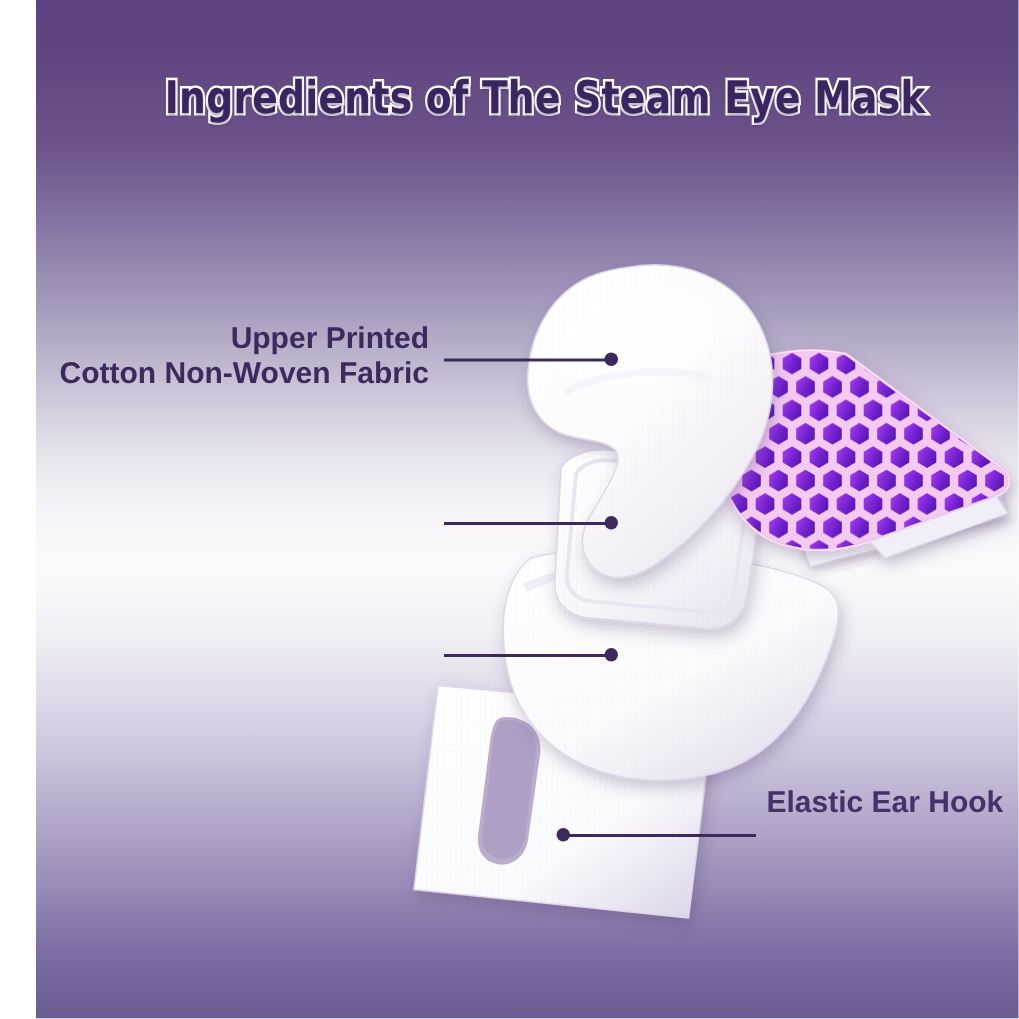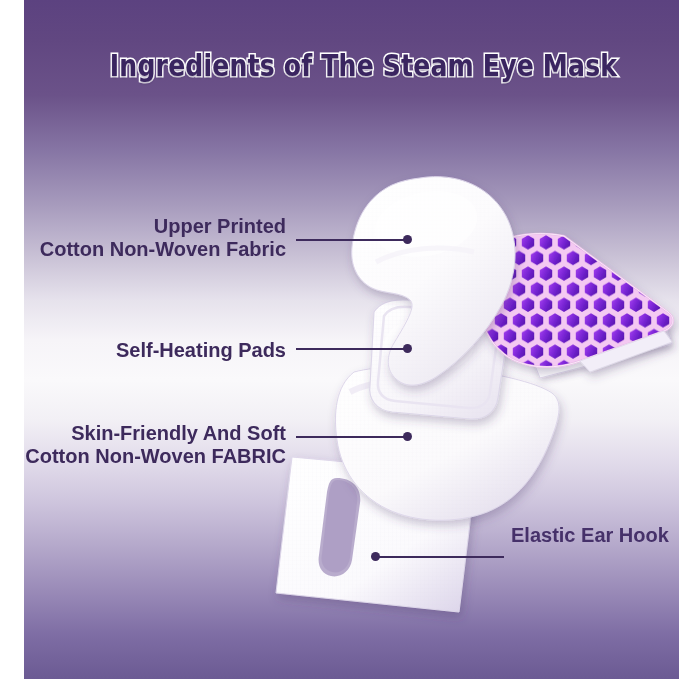--- a/index.html
+++ b/index.html
@@ -304,26 +304,19 @@
   <div class="dot dot3"></div>
 
   <div class="leader ld4"></div>
   <div class="dot dot4"></div>
 
   <div class="label right-align lbl-upper">
     <div>Upper Printed</div>
     <div>Cotton Non-Woven Fabric</div>
   </div>
 
-  <div class="label right-align lbl-pads">
-    <div>Self-Heating Pads</div>
-  </div>
-
-  <div class="label right-align lbl-skin">
-    <div>Skin-Friendly And Soft</div>
-    <div>Cotton Non-Woven FABRIC</div>
-  </div>
+
 
   <div class="label left-align lbl-hook">
     <div>Elastic Ear Hook</div>
   </div>
 
 </div>
 
 </body></html>

